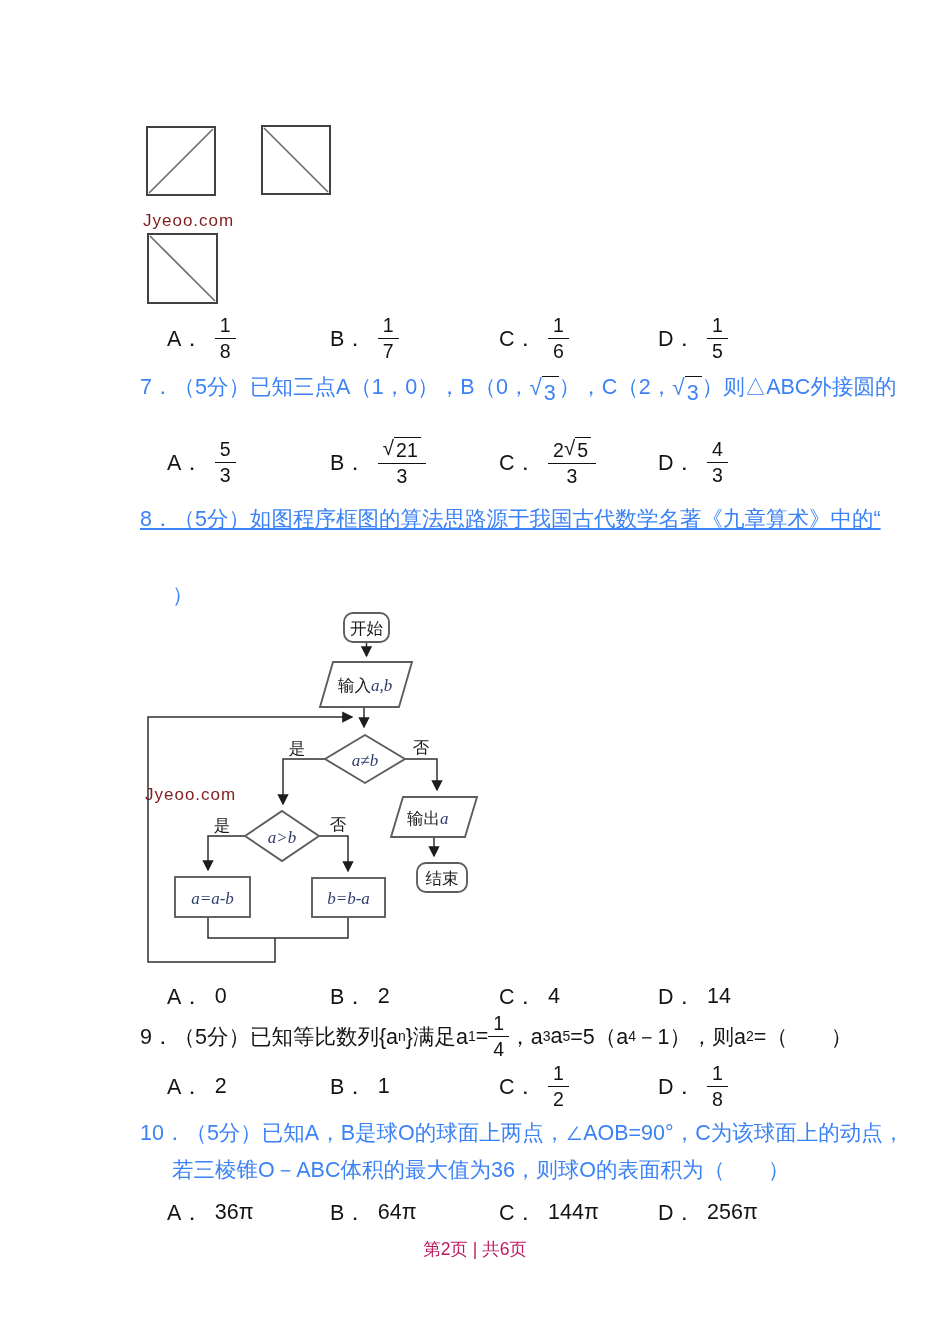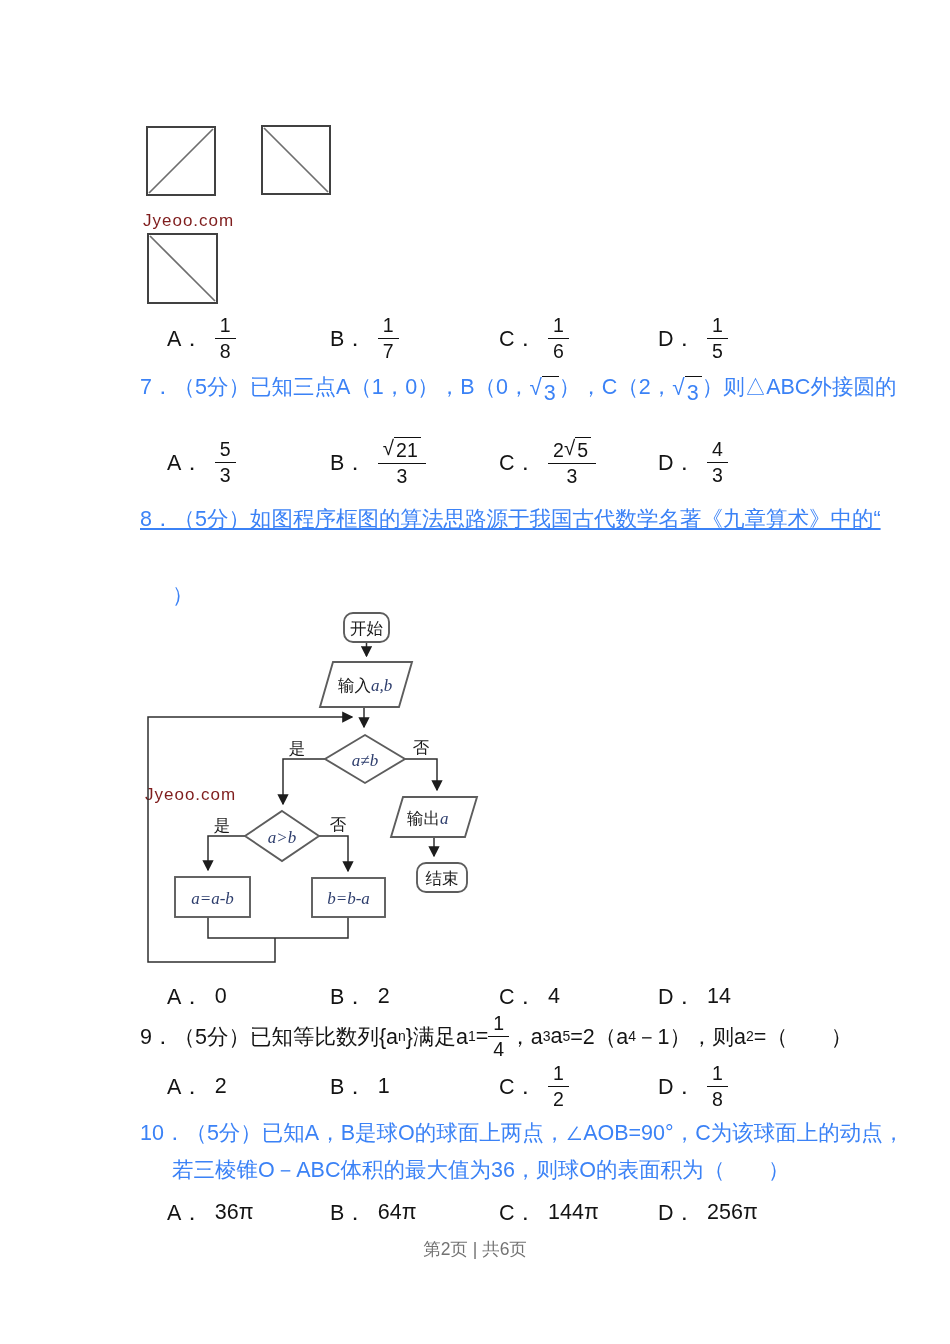--- a/index.html
+++ b/index.html
@@ -16,21 +16,21 @@
   .opt .val{font-size:21.5px;}
   .frac{display:inline-flex;flex-direction:column;align-items:center;line-height:1.15;
         font-size:19.5px;vertical-align:middle;}
   .frac .num{border-bottom:1.7px solid #111;padding:0 5px 1px 5px;display:inline-flex;align-items:flex-end;}
   .frac .den{padding-top:1px;}
   .sqrt{display:inline-flex;align-items:flex-start;}
   .radsign{font-size:1.05em;line-height:1;transform:translateY(1px);}
   .ovl{border-top:1.7px solid #111;padding:1px 3px 0 2px;}
   .sub{font-size:14px;vertical-align:-5px;}
   .q9row{position:absolute;display:flex;align-items:center;font-size:21.5px;white-space:nowrap;}
-  .footer{position:absolute;left:0;width:950px;text-align:center;font-size:17.5px;color:#737373;}
+  .footer{position:absolute;left:0;width:950px;text-align:center;font-size:17.5px;color:#be185d;}
   
   .ft{font-size:16.5px;fill:#1a1a1a;font-family:"Liberation Sans",sans-serif;}
   .fv{font-size:17px;fill:#2e3e6d;font-style:italic;font-family:"Liberation Serif",serif;}
 </style>
 </head>
 <body>
 
 <div class="page">
 
   <div class="watermark" style="left:143px;top:211px;">Jyeoo.com</div>
@@ -203,21 +203,21 @@
       <span class="sub">1</span>
       <span>=</span>
       <span class="frac">
         <span class="num">1</span>
         <span class="den">4</span>
       </span>
       <span>，a</span>
       <span class="sub">3</span>
       <span>a</span>
       <span class="sub">5</span>
-      <span>=2（a</span>
+      <span>=5（a</span>
       <span class="sub">4</span>
       <span>－1），则a</span>
       <span class="sub">2</span>
       <span>=（　　）</span>
   </div>
 
   <div class="opt" style="left:167px;top:1062px;">
     <span class="letter">A．</span>
       <span class="val">2</span>
   </div>

